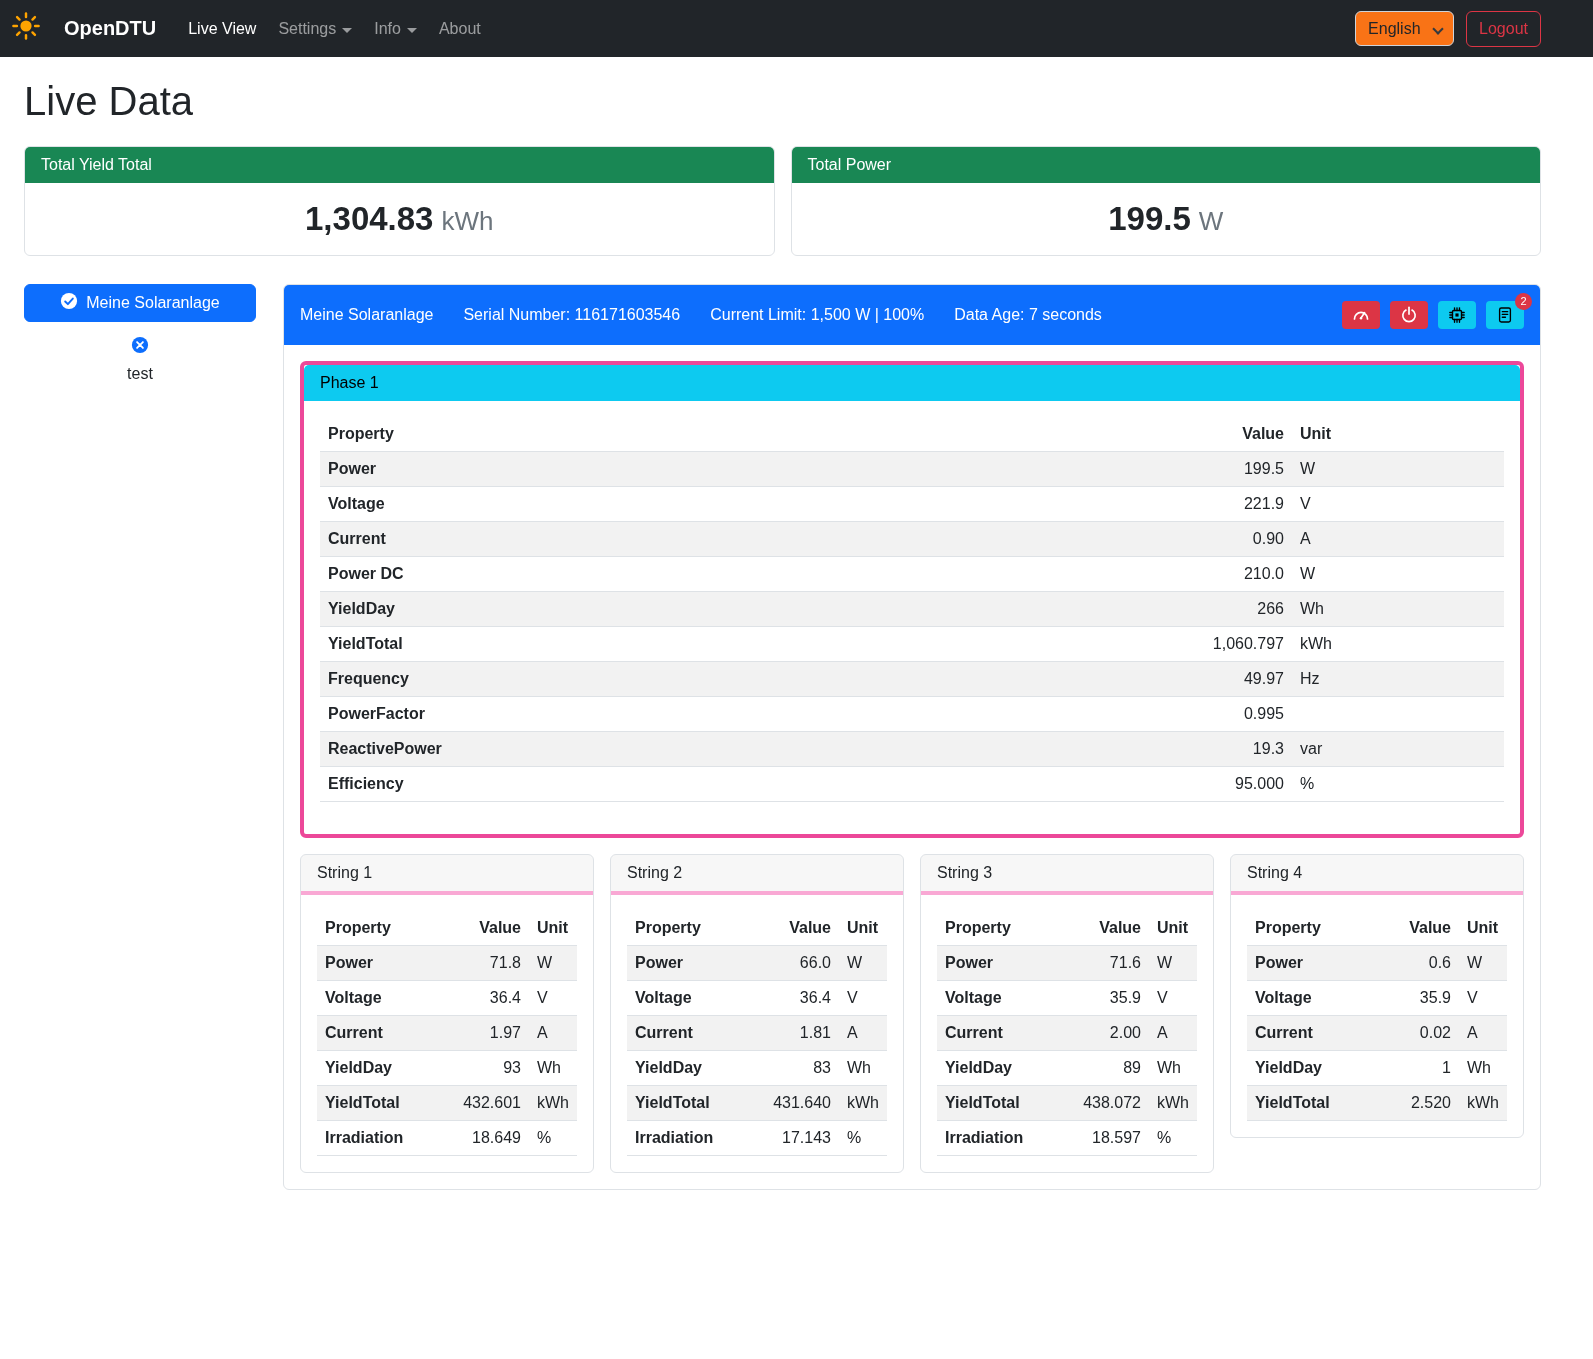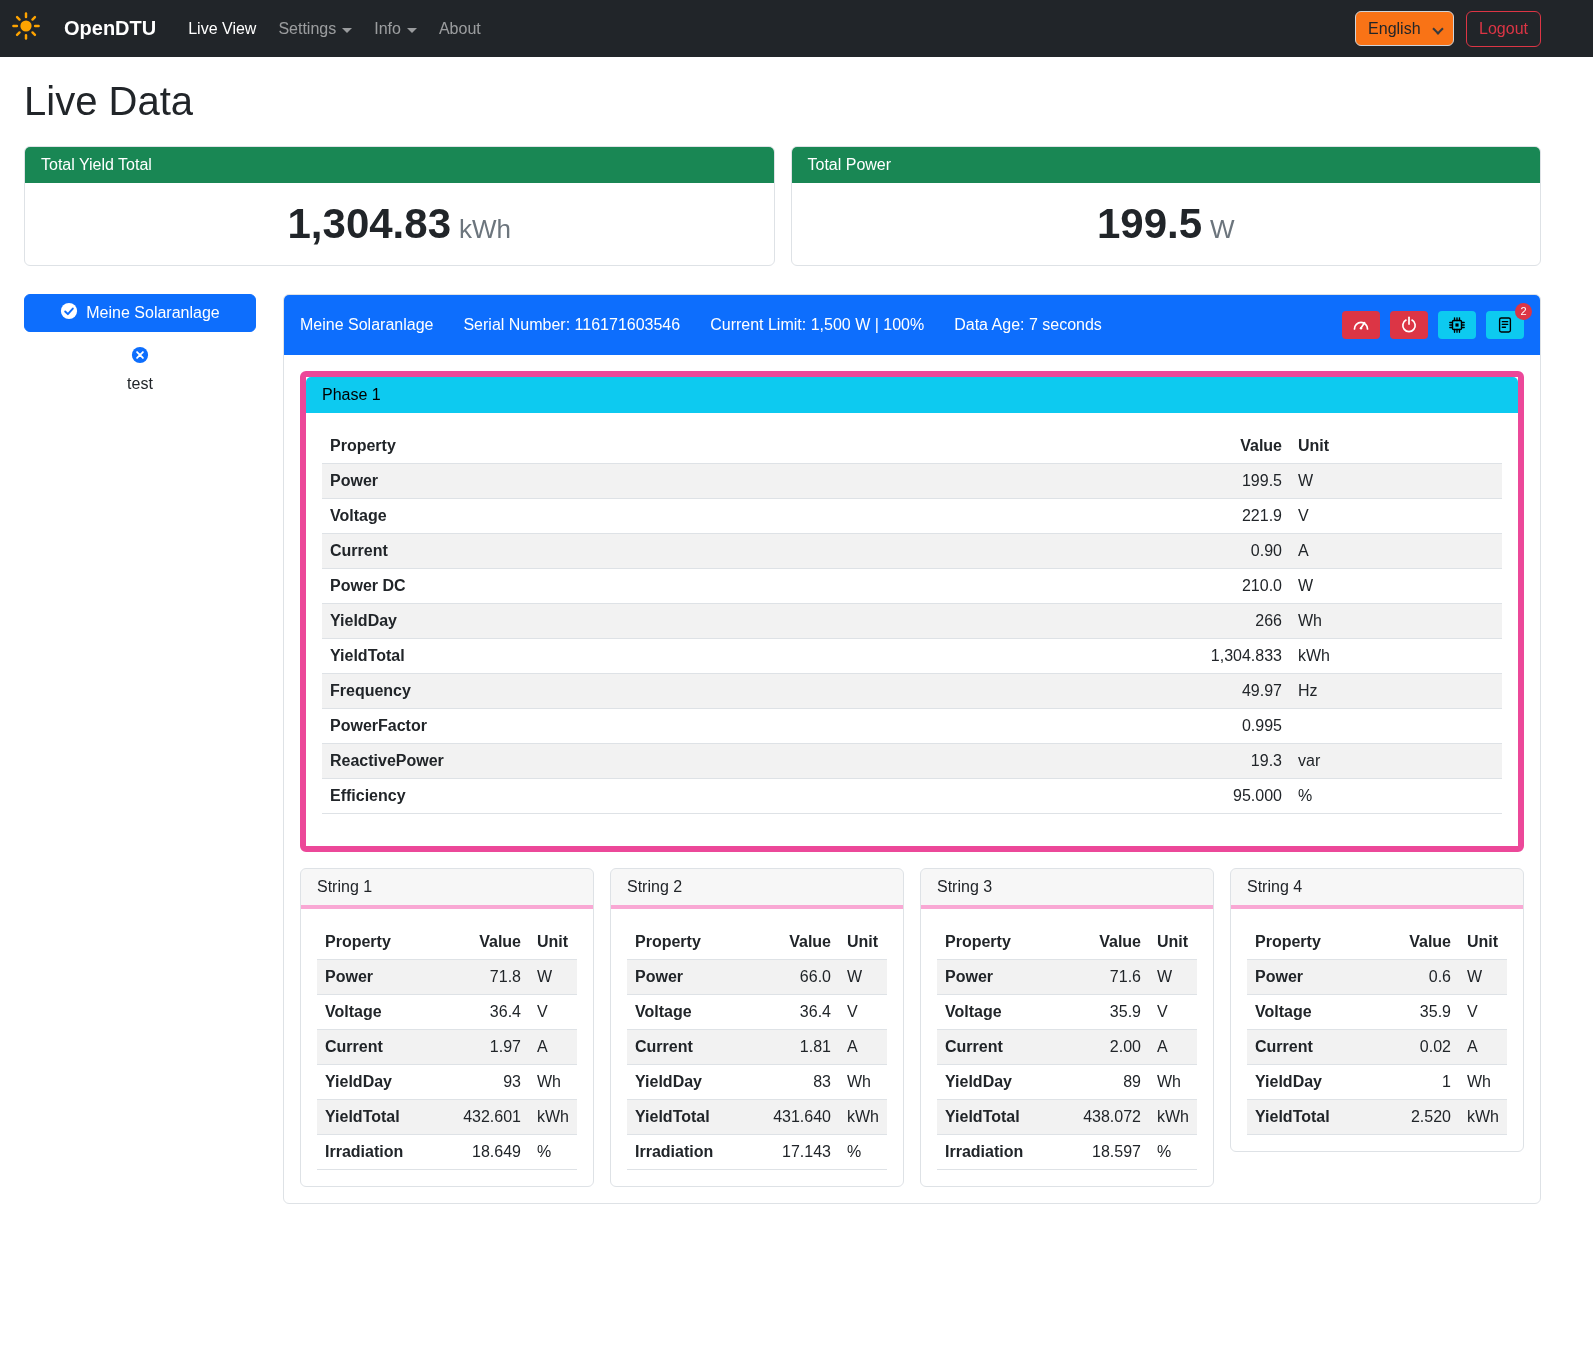--- a/index.html
+++ b/index.html
@@ -65,21 +65,21 @@
   h1.page-title { font-size: 40px; font-weight: 400; margin: 14px 0 22px; }
 
   .card { background: #fff; border: 1px solid #dee2e6; border-radius: 6px; }
 
   .summary-row { display: flex; gap: 16px; }
   .summary-card { flex: 1; overflow: hidden; }
   .summary-card .card-header {
     background: #198754; color: #fff; padding: 9px 16px; font-size: 16px;
   }
   .summary-card .card-body { padding: 17px 16px; text-align: center; }
-  .big-num { font-size: 42px; font-weight: 700; color: #212529; }
+  .big-num { font-size: 33px; font-weight: 700; color: #212529; }
   .big-unit { font-size: 26px; color: #6c757d; margin-left: 8px; }
 
   .content-row { display: flex; gap: 27px; margin-top: 28px; align-items: flex-start; }
 
   
   .sidebar { width: 232px; flex: none; display: flex; flex-direction: column; align-items: center; }
   .btn-primary {
     width: 100%; background: #0d6efd; border: 1px solid #0d6efd; color: #fff;
     border-radius: 6px; padding: 7px 12px; font-size: 16px; font-family: inherit;
     display: flex; align-items: center; justify-content: center; gap: 8px; cursor: pointer;
@@ -109,21 +109,21 @@
   .icon-btn.info { background: #0dcaf0; }
   .badge {
     position: absolute; top: -8px; right: -8px;
     background: #dc3545; color: #fff;
     font-size: 11px; line-height: 1; font-family: inherit;
     border-radius: 50%; padding: 3px 5px; min-width: 17px; text-align: center;
   }
   .inverter-body { padding: 16px; }
 
   
-  .phase-card { border: 6px solid #ec4899; border-radius: 6px; background: #fff; }
+  .phase-card { border: 4px solid #ec4899; border-radius: 6px; background: #fff; }
   .phase-header {
     background: #0dcaf0; color: #000;
     border-radius: 5px 5px 0 0; padding: 9px 16px; font-size: 16px;
   }
   .phase-body { padding: 16px; }
 
   
   table { width: 100%; border-collapse: collapse; font-size: 16px; margin-bottom: 16px; }
   th, td { padding: 8px; border-bottom: 1px solid #dee2e6; }
   thead th { text-align: left; font-weight: 700; background: #fff; }
@@ -331,21 +331,21 @@
                     <td class="value">210.0</td>
                     <td class="unit">W</td>
                   </tr>
                   <tr>
                     <th class="property">YieldDay</th>
                     <td class="value">266</td>
                     <td class="unit">Wh</td>
                   </tr>
                   <tr>
                     <th class="property">YieldTotal</th>
-                    <td class="value">1,304.833</td>
+                    <td class="value">1,060.797</td>
                     <td class="unit">kWh</td>
                   </tr>
                   <tr>
                     <th class="property">Frequency</th>
                     <td class="value">49.97</td>
                     <td class="unit">Hz</td>
                   </tr>
                   <tr>
                     <th class="property">PowerFactor</th>
                     <td class="value">0.995</td>

